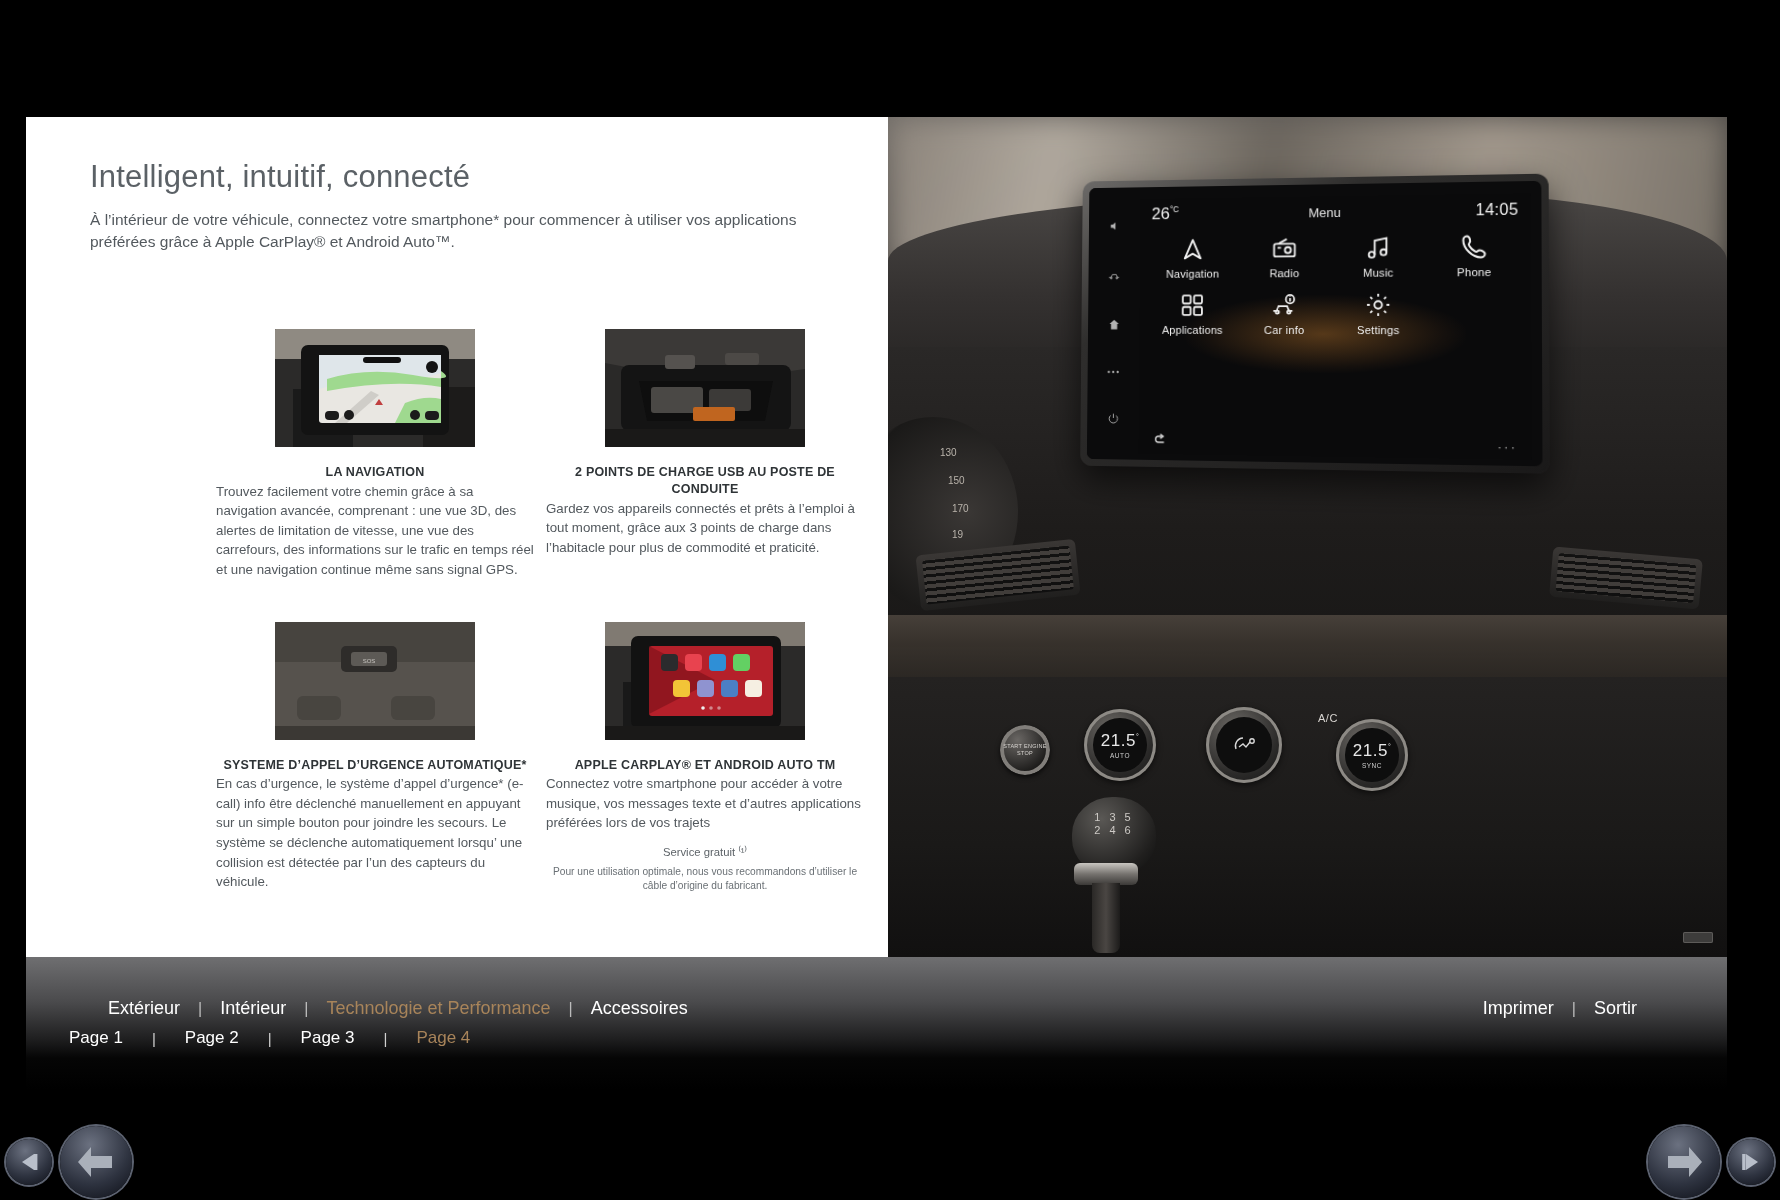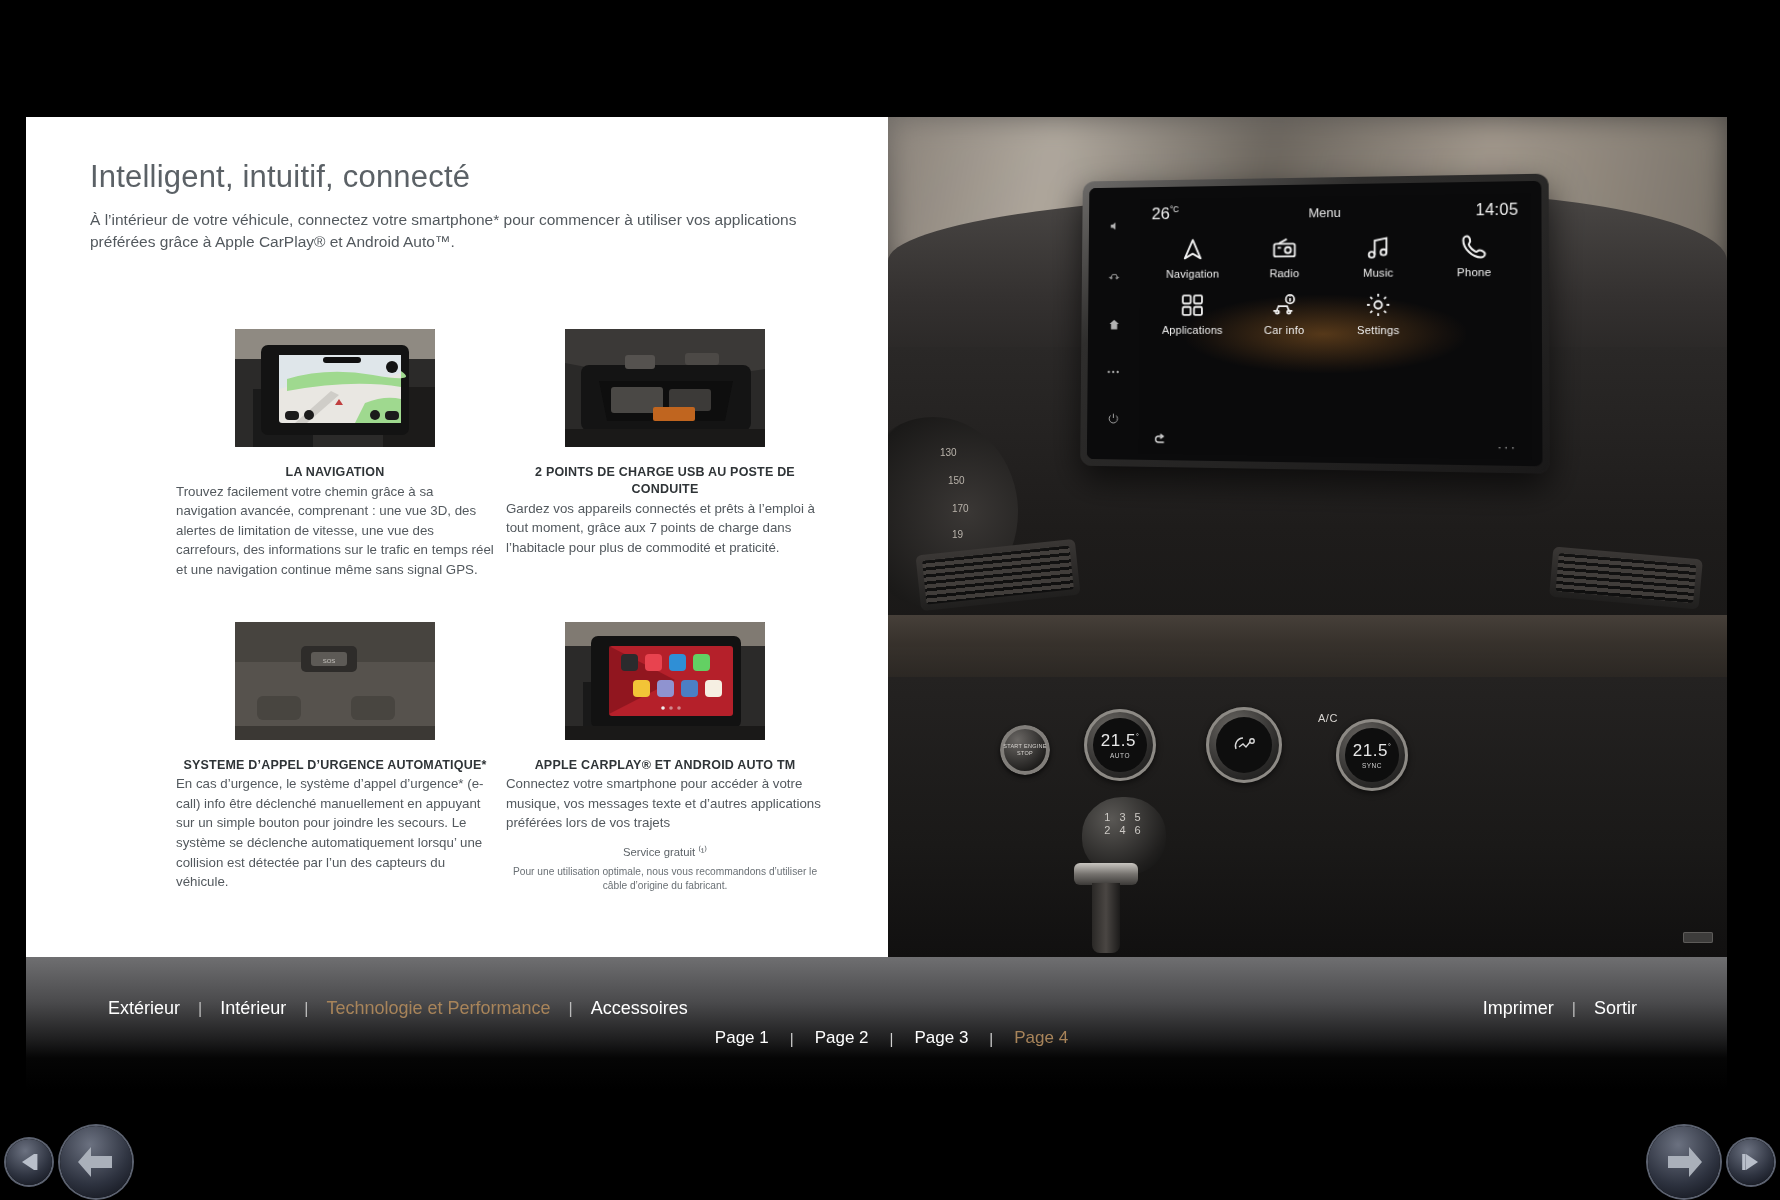--- a/index.html
+++ b/index.html
@@ -38,21 +38,21 @@
     margin-left: 30px; max-width: 730px;
   }
 
   
   .features {
     margin-top: 76px; margin-left: 110px;
     display: grid;
     grid-template-columns: 330px 330px;
     column-gap: 0px;
   }
-  .feature { width: 330px; }
+  .feature { width: 330px; margin-left: 40px; }
   .feat-img {
     width: 200px; height: 118px; margin: 0 auto;
     border-radius: 1px; position: relative; overflow: hidden;
     background: #2b2c2e;
   }
   .feat-title {
     text-align: center; font-size: 12.5px; font-weight: bold;
     color: #2f3437; margin-top: 17px; letter-spacing: .2px; line-height: 1.35;
   }
   .feat-body {
@@ -173,21 +173,21 @@
     position:absolute; right:14px; bottom:14px; width:30px; height:11px;
     background:#3d3c3b; border-radius:2px;
     box-shadow: inset 0 0 0 1px #5d5b59;
   }
 
   
   .gear-knob {
     position:absolute; left: 170px; bottom: 40px; width: 96px; height: 120px;
   }
   .gear-ball {
-    position:absolute; left:24px; top:0; width:84px; height:78px; border-radius:48% 48% 46% 46%;
+    position:absolute; left:14px; top:0; width:84px; height:78px; border-radius:48% 48% 46% 46%;
     background: radial-gradient(circle at 35% 28%, #5a5855, #201f1e 70%, #0d0d0d);
   }
   .gear-collar {
     position:absolute; left:16px; top:66px; width:64px; height:22px; border-radius:6px;
     background: linear-gradient(180deg,#c9c6c1,#76736f 50%,#3b3937);
   }
   .gear-stem {
     position:absolute; left:34px; top:86px; width:28px; height:70px;
     background: linear-gradient(90deg,#2a2826,#4a4643,#1c1b1a);
     border-radius: 0 0 8px 8px;
@@ -228,21 +228,21 @@
   }
   #nav-left { margin-left: 64px; display:flex; align-items:center; gap: 0; }
   #nav-right { margin-left:auto; margin-right: 72px; display:flex; align-items:center; }
   .nav-link {
     color:#fff; font-size:18px; padding: 0 18px; cursor:pointer; white-space:nowrap;
   }
   .nav-link.active { color:#a8845a; }
   .nav-sep { color:#c9c9c9; font-size:16px; opacity:.9; }
   #nav-pages {
     position:absolute; left:0; right:0; top:64px; height:34px;
-    display:flex; align-items:center; justify-content:center; gap:8px;
+    display:flex; align-items:center; justify-content:flex-start; gap:16px;
     padding-left: 30px;
   }
   .page-link { color:#fff; font-size:17px; padding: 0 13px; cursor:pointer; }
   .page-link.active { color:#a8845a; }
   .page-sep { color:#d0d0d0; font-size:15px; }
 
   
   .circ {
     position:absolute; border-radius:50%;
     background: radial-gradient(circle at 42% 26%, #6b7180, #2e3340 58%, #151821 88%);
@@ -315,21 +315,21 @@
                 <path d="M34 52 H168 L160 92 H42 Z" fill="#0e0e0e"></path>
                 <rect x="46" y="58" width="52" height="26" rx="3" fill="#4a4845"></rect>
                 <rect x="104" y="60" width="42" height="22" rx="3" fill="#3c3a38"></rect>
                 <rect x="88" y="78" width="42" height="14" rx="2" fill="#c0651f"></rect>
                 <rect x="60" y="26" width="30" height="14" rx="3" fill="#55524f"></rect>
                 <rect x="120" y="24" width="34" height="12" rx="3" fill="#4c4946"></rect>
                 <rect x="0" y="100" width="200" height="18" fill="#1a1918"></rect>
               </svg>
             </div>
             <div class="feat-title">2 POINTS DE CHARGE USB AU POSTE DE CONDUITE</div>
-            <div class="feat-body">Gardez vos appareils connectés et prêts à l’emploi à tout moment, grâce aux 7 points de charge dans l’habitacle pour plus de commodité et praticité.</div>
+            <div class="feat-body">Gardez vos appareils connectés et prêts à l’emploi à tout moment, grâce aux 3 points de charge dans l’habitacle pour plus de commodité et praticité.</div>
           </div>
 
           <div class="feature row2">
             <div class="feat-img">
               <svg width="200" height="118" viewBox="0 0 200 118">
                 <rect width="200" height="118" fill="#5a5753"></rect>
                 <rect x="0" y="0" width="200" height="40" fill="#47443f"></rect>
                 <rect x="0" y="40" width="200" height="78" fill="#56524d"></rect>
                 <rect x="66" y="24" width="56" height="26" rx="5" fill="#2e2c2a"></rect>
                 <rect x="76" y="30" width="36" height="14" rx="3" fill="#5d5a56"></rect>

